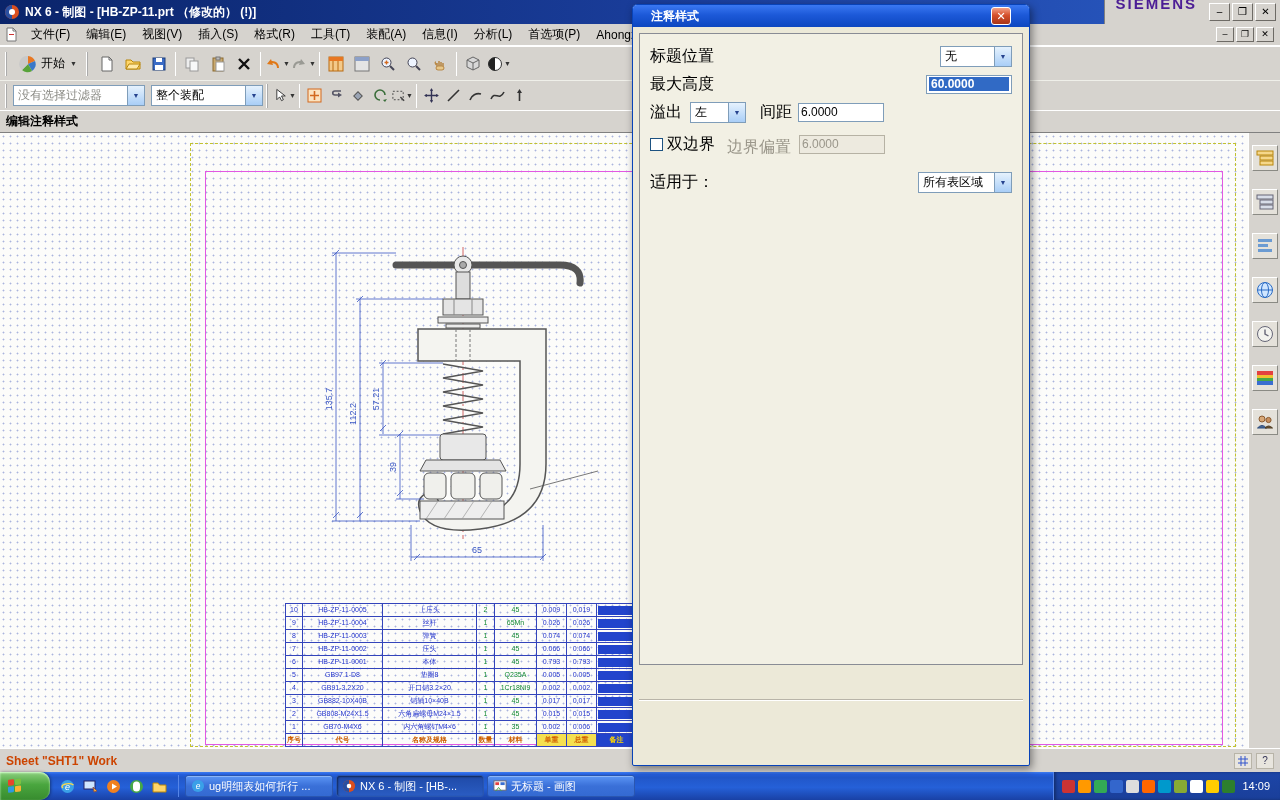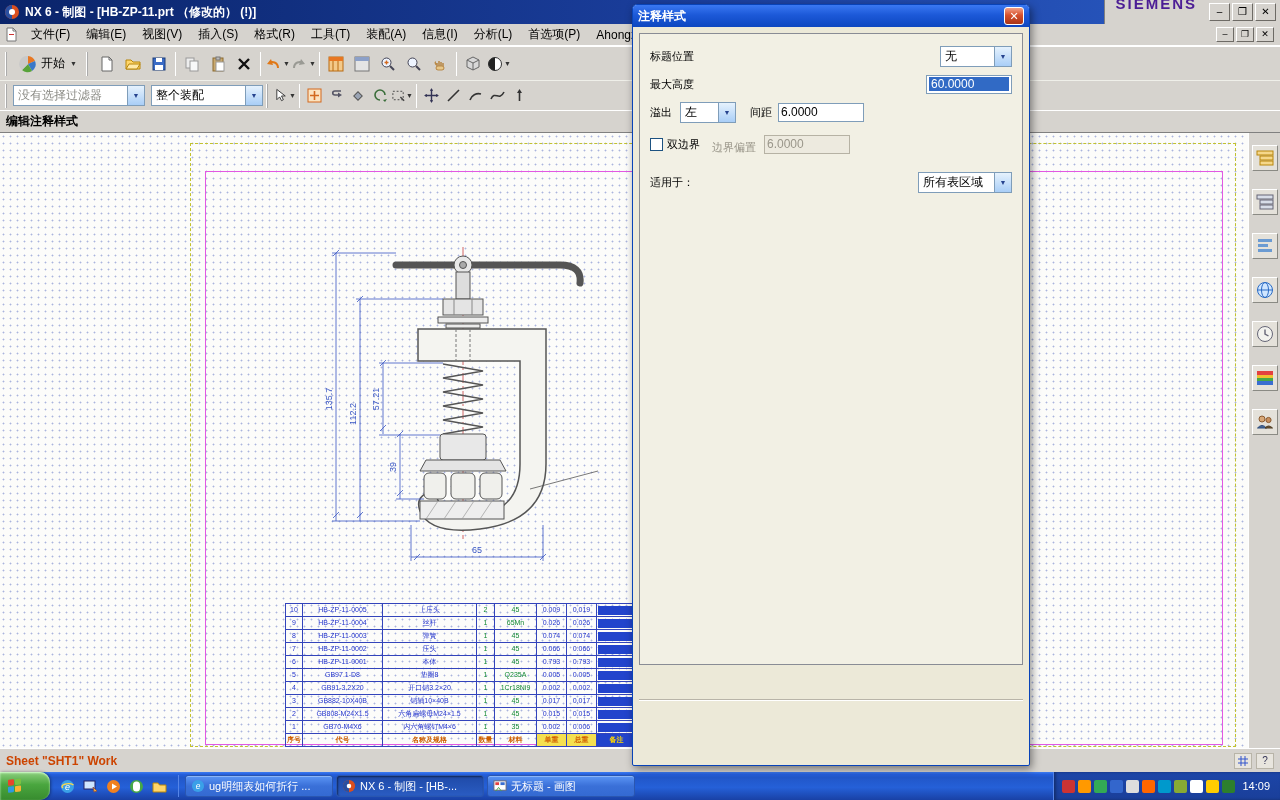--- a/index.html
+++ b/index.html
@@ -77,33 +77,33 @@
   .taskbtns { display:flex; gap:3px; padding-left:4px; }
   .taskbtn { width:148px; height:22px; background:linear-gradient(#5b95f5,#3a70d8 50%,#346ad2); border:1px solid #2a56b0; border-radius:3px; display:flex; align-items:center; gap:4px; padding:0 5px; font-size:11px; color:#fff; box-shadow:inset 0 1px 0 #8ab4f8; white-space:nowrap; overflow:hidden; }
   .taskbtn.active { background:linear-gradient(#1f4aa8,#2a5cc2); box-shadow:inset 1px 1px 2px rgba(0,0,0,.5); }
   .taskbtn .tlabel { overflow:hidden; text-overflow:ellipsis; }
   .tray { margin-left:auto; height:28px; display:flex; align-items:center; gap:3px; padding:0 10px 0 8px; background:linear-gradient(#1c45a8,#1a3f9a); border-left:1px solid #5585e8; box-shadow:inset 2px 0 3px rgba(0,0,0,.3); }
   .trayicon { width:13px; height:13px; border-radius:2px; }
   .clock { font-size:11px; margin-left:4px; color:#fff; }
 
   
   .dialog { position:absolute; left:632px; top:4px; width:398px; height:762px; background:#ECE9D8; border:1px solid #0843b8; border-radius:5px 5px 2px 2px; box-shadow:2px 3px 8px rgba(0,0,0,.45); z-index:50; }
-  .dlg-title { height:22px; background:linear-gradient(#3a78f2,#1c59d8 45%,#0d47c0); border-radius:4px 4px 0 0; display:flex; align-items:center; color:#fff; font-weight:bold; padding:0 5px;justify-content:space-between; }
+  .dlg-title { height:22px; background:linear-gradient(#3a78f2,#1c59d8 45%,#0d47c0); border-radius:4px 4px 0 0; display:flex; align-items:center; color:#fff; font-weight:bold; padding:0 18px;justify-content:space-between; }
   .dlg-close { margin-left:auto; width:20px; height:18px; background:linear-gradient(#f3a188,#d6502c 45%,#a83517); border:1px solid #fff; border-radius:3px; color:#fff; font-size:11px; font-weight:bold; display:flex; align-items:center; justify-content:center; }
   .dlg-body { position:relative; padding:6px 6px 0 6px; height:740px; }
   .tabs { display:flex; margin-left:2px; position:relative; top:1px; }
   .tab { padding:3px 10px 2px; border:1px solid #898c95; border-bottom:none; border-radius:3px 3px 0 0; background:linear-gradient(#fefefc,#e4e1d0); margin-right:2px; font-size:12px; }
   .tab.active { background:#F2F0E4; padding-bottom:4px; position:relative; z-index:3; }
   .tabpanel { border:1px solid #898c95; background:#F2F0E4; height:632px; padding:10px 10px 0 10px; position:relative; }
   .frow { display:flex; align-items:center; height:24px; margin-bottom:4px; }
-  .flabel { font-size:11px; }
+  .flabel { font-size:16px; }
   .flabel.dis { color:#9a968a;margin-top:6px; }
   .textbox { height:19px; border:1px solid #7F9DB9; background:#fff; display:flex; align-items:center; padding:0 2px; font-size:12px; }
   .textbox.disabled { background:#EDEADF; border-color:#b6b2a4; color:#9a968a; }
-  .selectedtext { background:#316AC5; color:#fff; display:block; width:100%; padding:0 2px; }
+  .selectedtext { background:#316AC5; color:#fff; display:block; width:100%; padding:0 2px;font-weight:bold; }
   .checkbox { width:13px; height:13px; background:#fff; border:1px solid #1d5281; margin-right:4px; }
   .mini-table-icon { display:flex; align-items:center; }
   .dlg-sep { position:absolute; left:6px; right:6px; bottom:66px; border-top:1px solid #b8b4a8; border-bottom:1px solid #fff; }
   .dlg-buttons { position:absolute; left:7px; right:7px; bottom:7px; display:flex; flex-direction:column; gap:7px; }
   .btnrow { display:flex; gap:9px; }
   .xpbtn { flex:1; height:24px; border:1px solid #5a6c8e; border-radius:3px; background:linear-gradient(#ffffff,#f2f1ea 55%,#dcd8c8); font-size:12px; display:flex; align-items:center; justify-content:center; box-shadow:inset 0 0 0 1px #fdfdf8; }
 </style>
 </head>
 <body>
 

